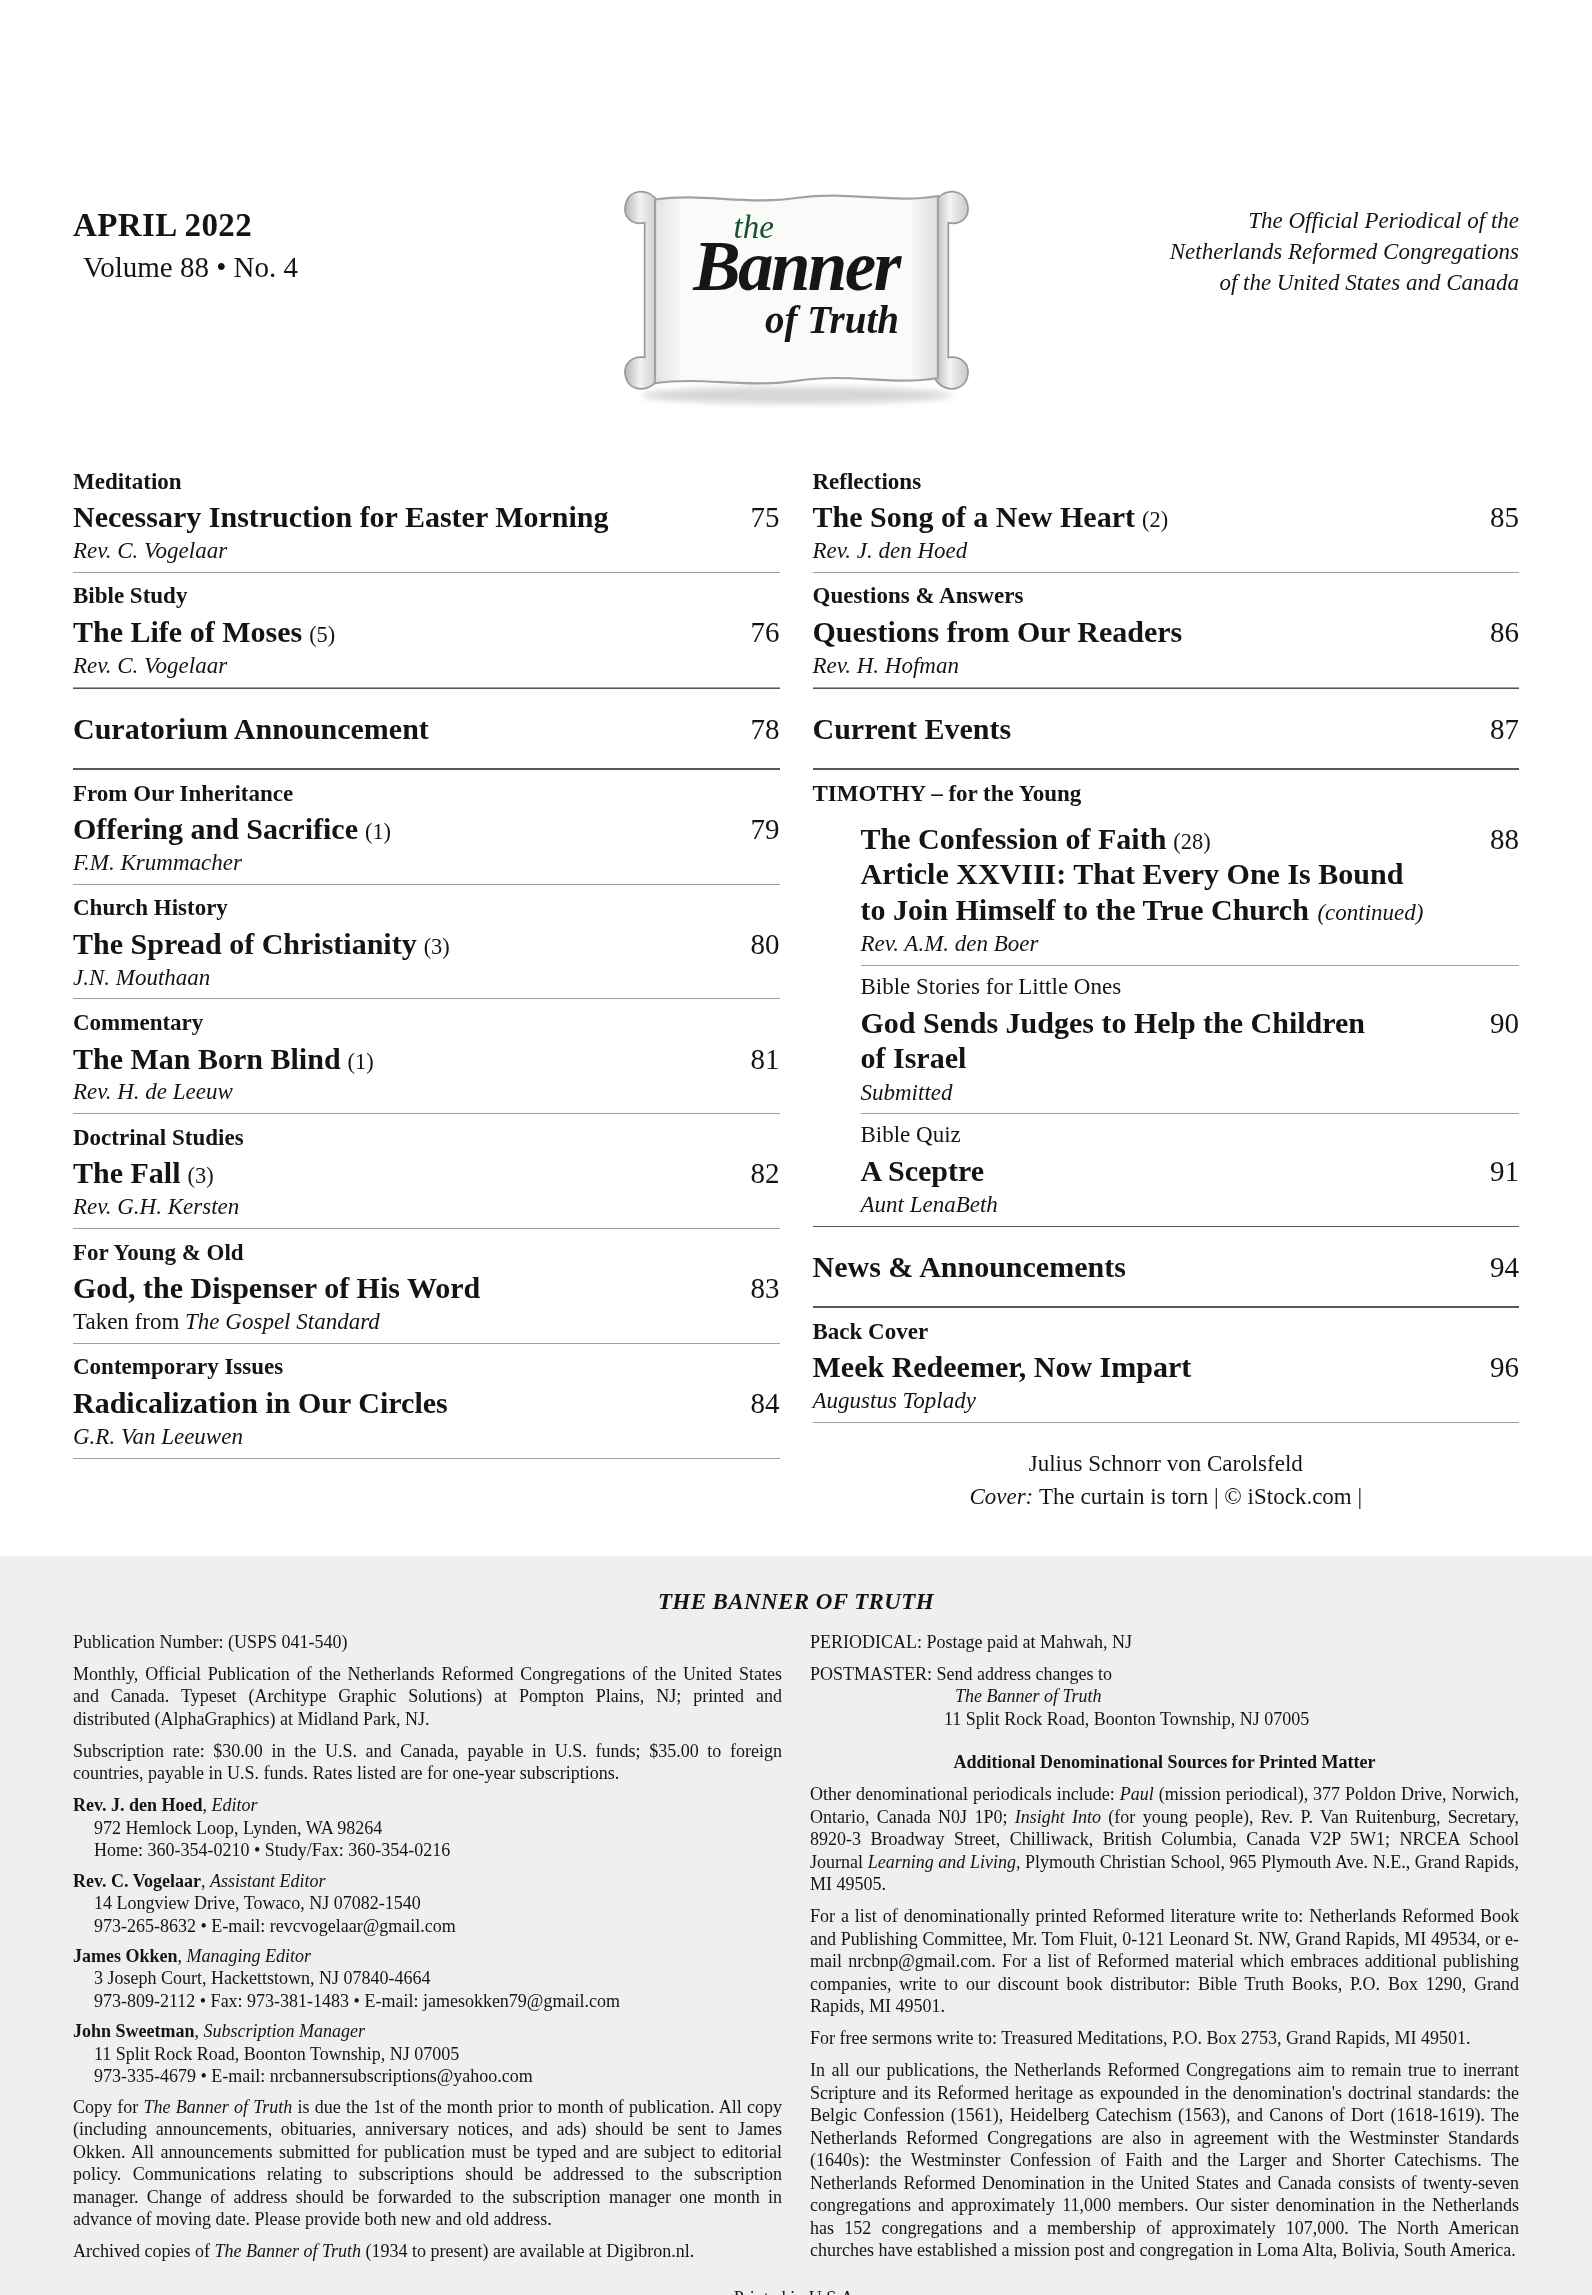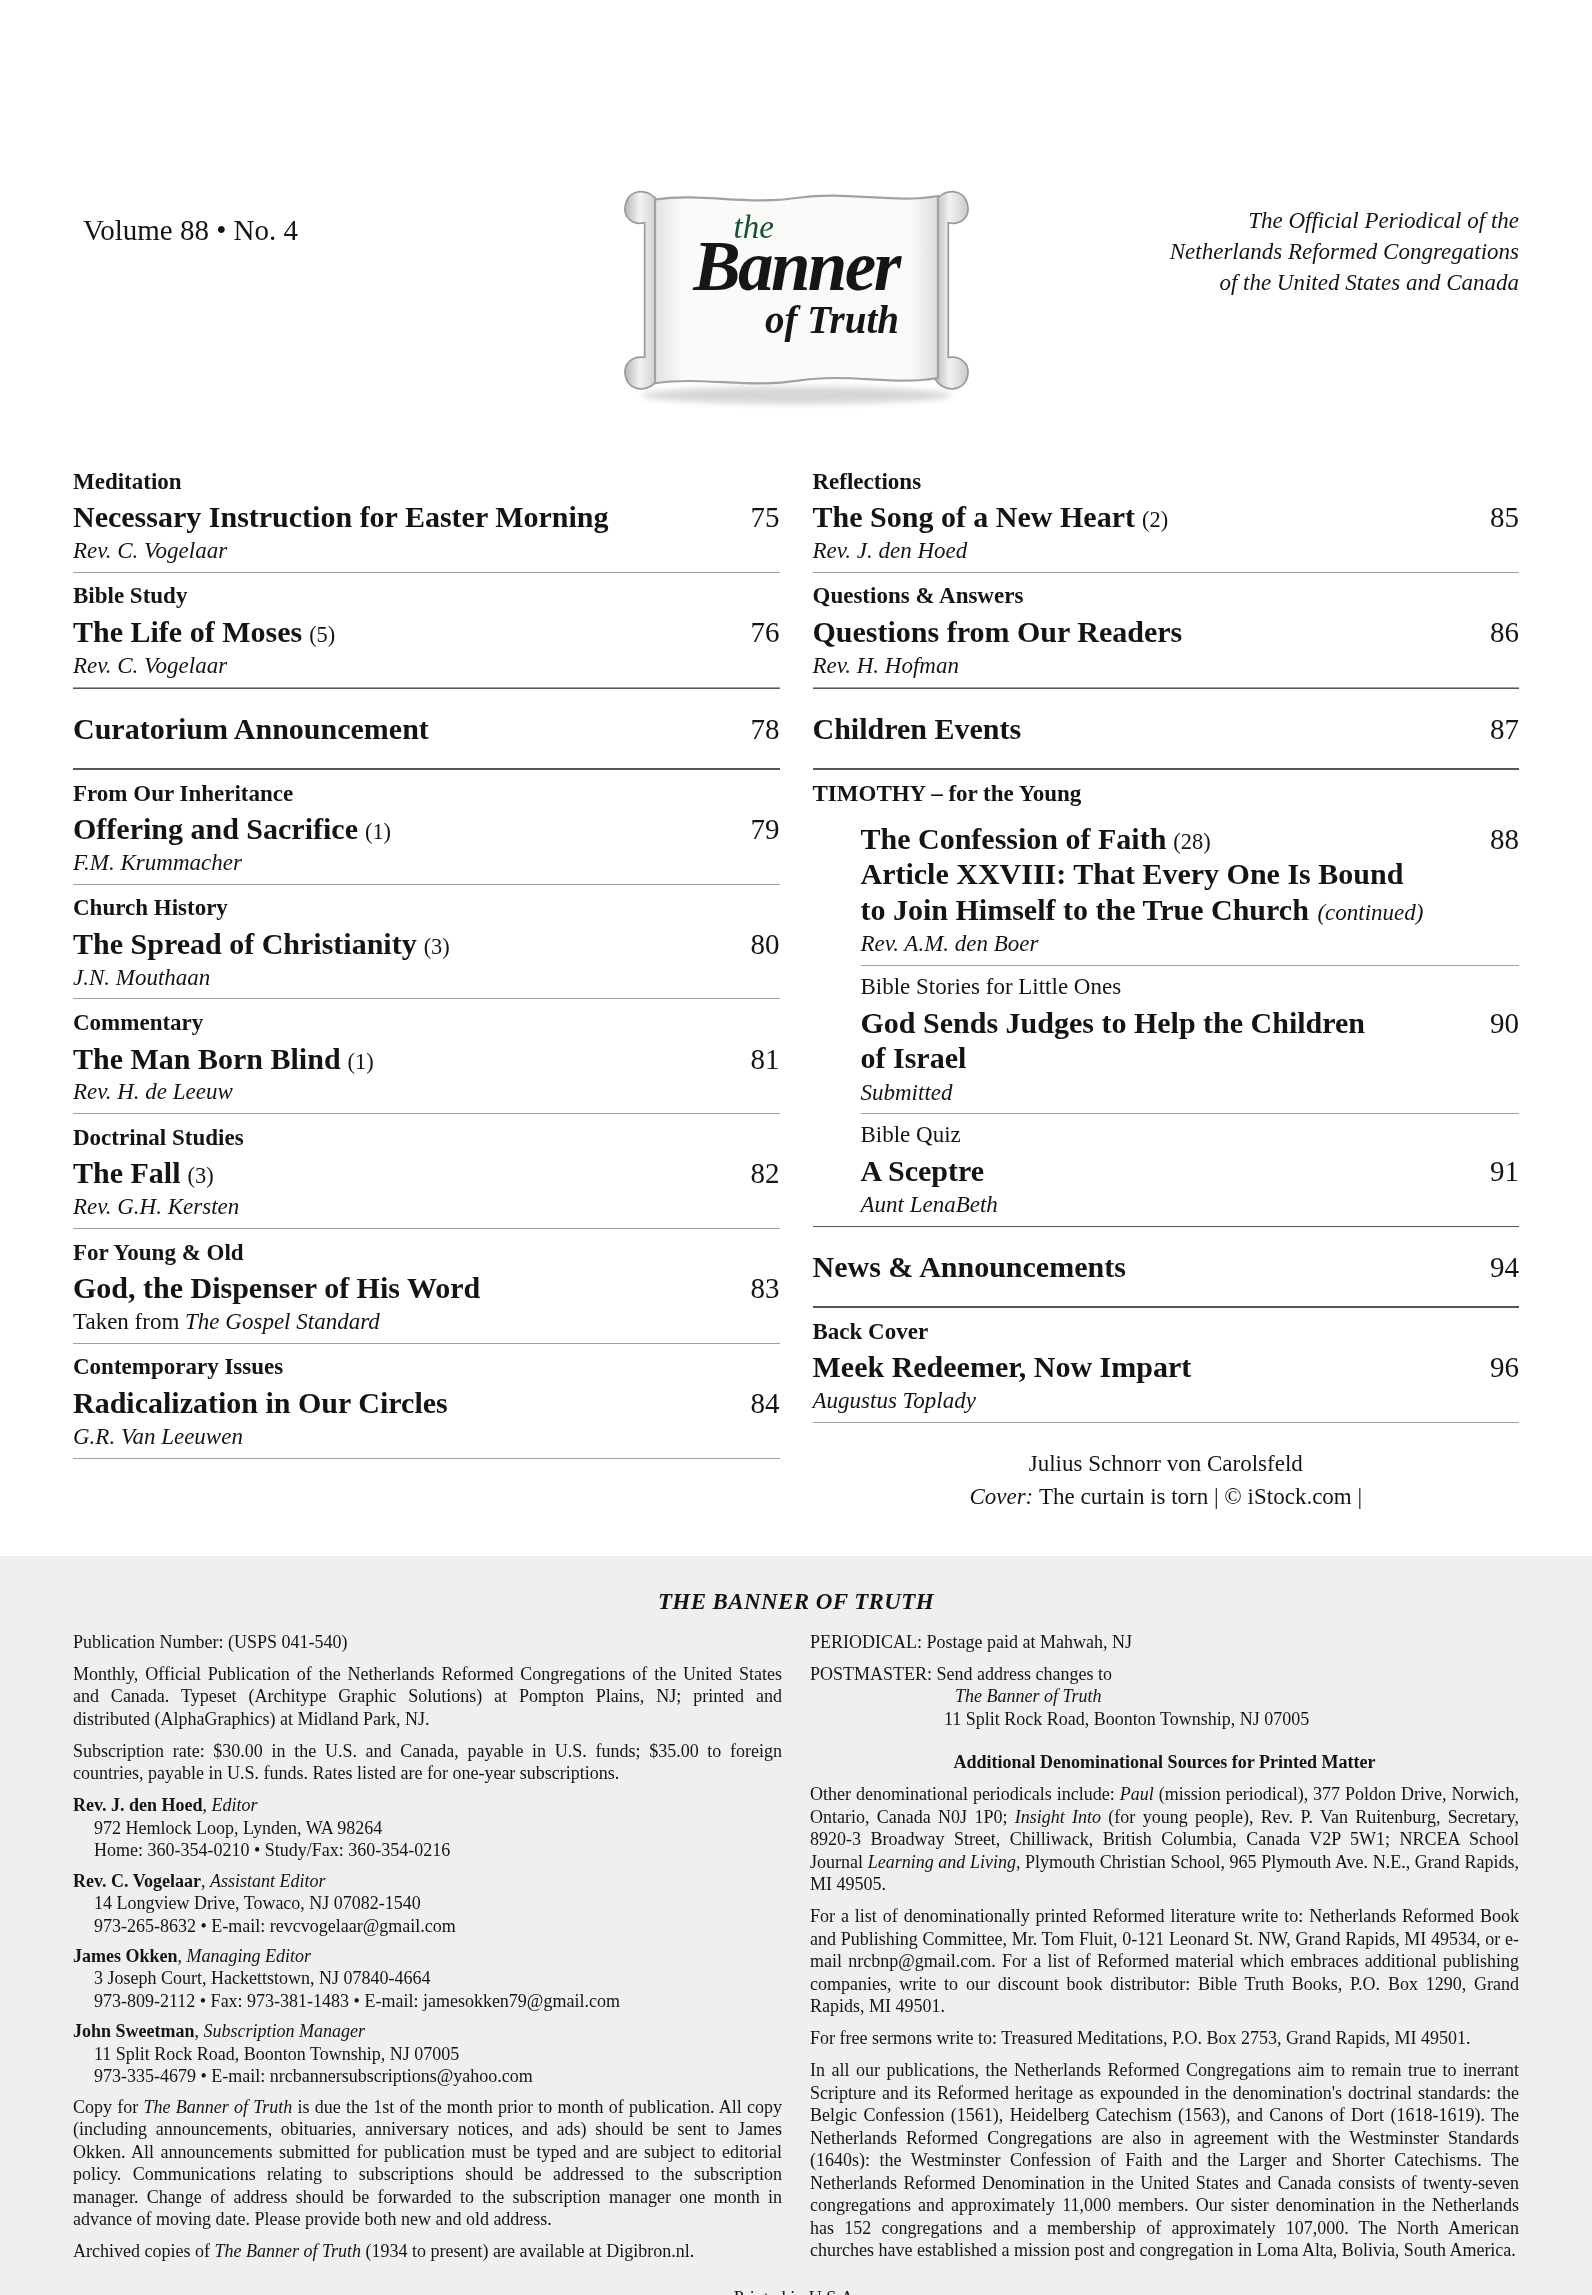--- a/index.html
+++ b/index.html
@@ -66,20 +66,21 @@
   .sources-heading { text-align:center; font-weight:bold; margin:21px 0 9.5px; }
   .printed { text-align:center; font-size:18px; margin-top:15.5px; }
 </style>
 </head>
 <body>
 
 <div>
 
   <div class="header">
     <div class="issue-block">
+      <div class="issue-date">APRIL 2022</div>
       <div class="volume-line">Volume 88 • No. 4</div>
     </div>
 
     <div class="logo">
       <svg viewBox="0 0 444 278">
         <defs>
           <linearGradient id="rollG" x1="0" x2="1" y1="0" y2="0">
             <stop offset="0" stop-color="#b6b6b6"></stop>
             <stop offset="0.45" stop-color="#f3f3f3"></stop>
             <stop offset="1" stop-color="#c9c9c9"></stop>
@@ -211,21 +212,21 @@
         <div class="cat">Questions &amp; Answers</div>
         <div class="title-row">
           <span class="title">Questions from Our Readers</span>
           <span class="page-num">86</span>
         </div>
         <div class="author">Rev. H. Hofman</div>
       </div>
 
       <div class="entry major">
         <div class="title-row">
-          <span class="title">Children Events</span>
+          <span class="title">Current Events</span>
           <span class="page-num">87</span>
         </div>
       </div>
 
       <div class="entry timothy">
         <div class="cat">TIMOTHY – for the Young</div>
         <div class="tim-block">
 
           <div class="tim-sub">
             <div class="title-row">

